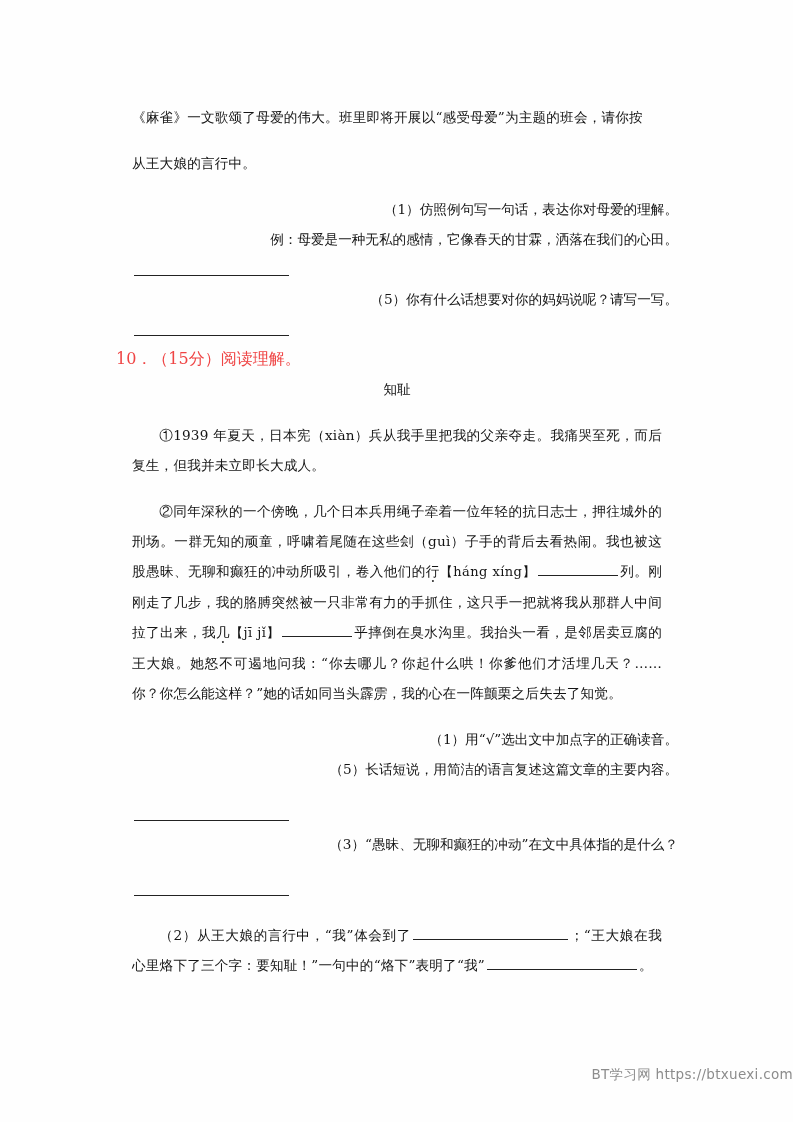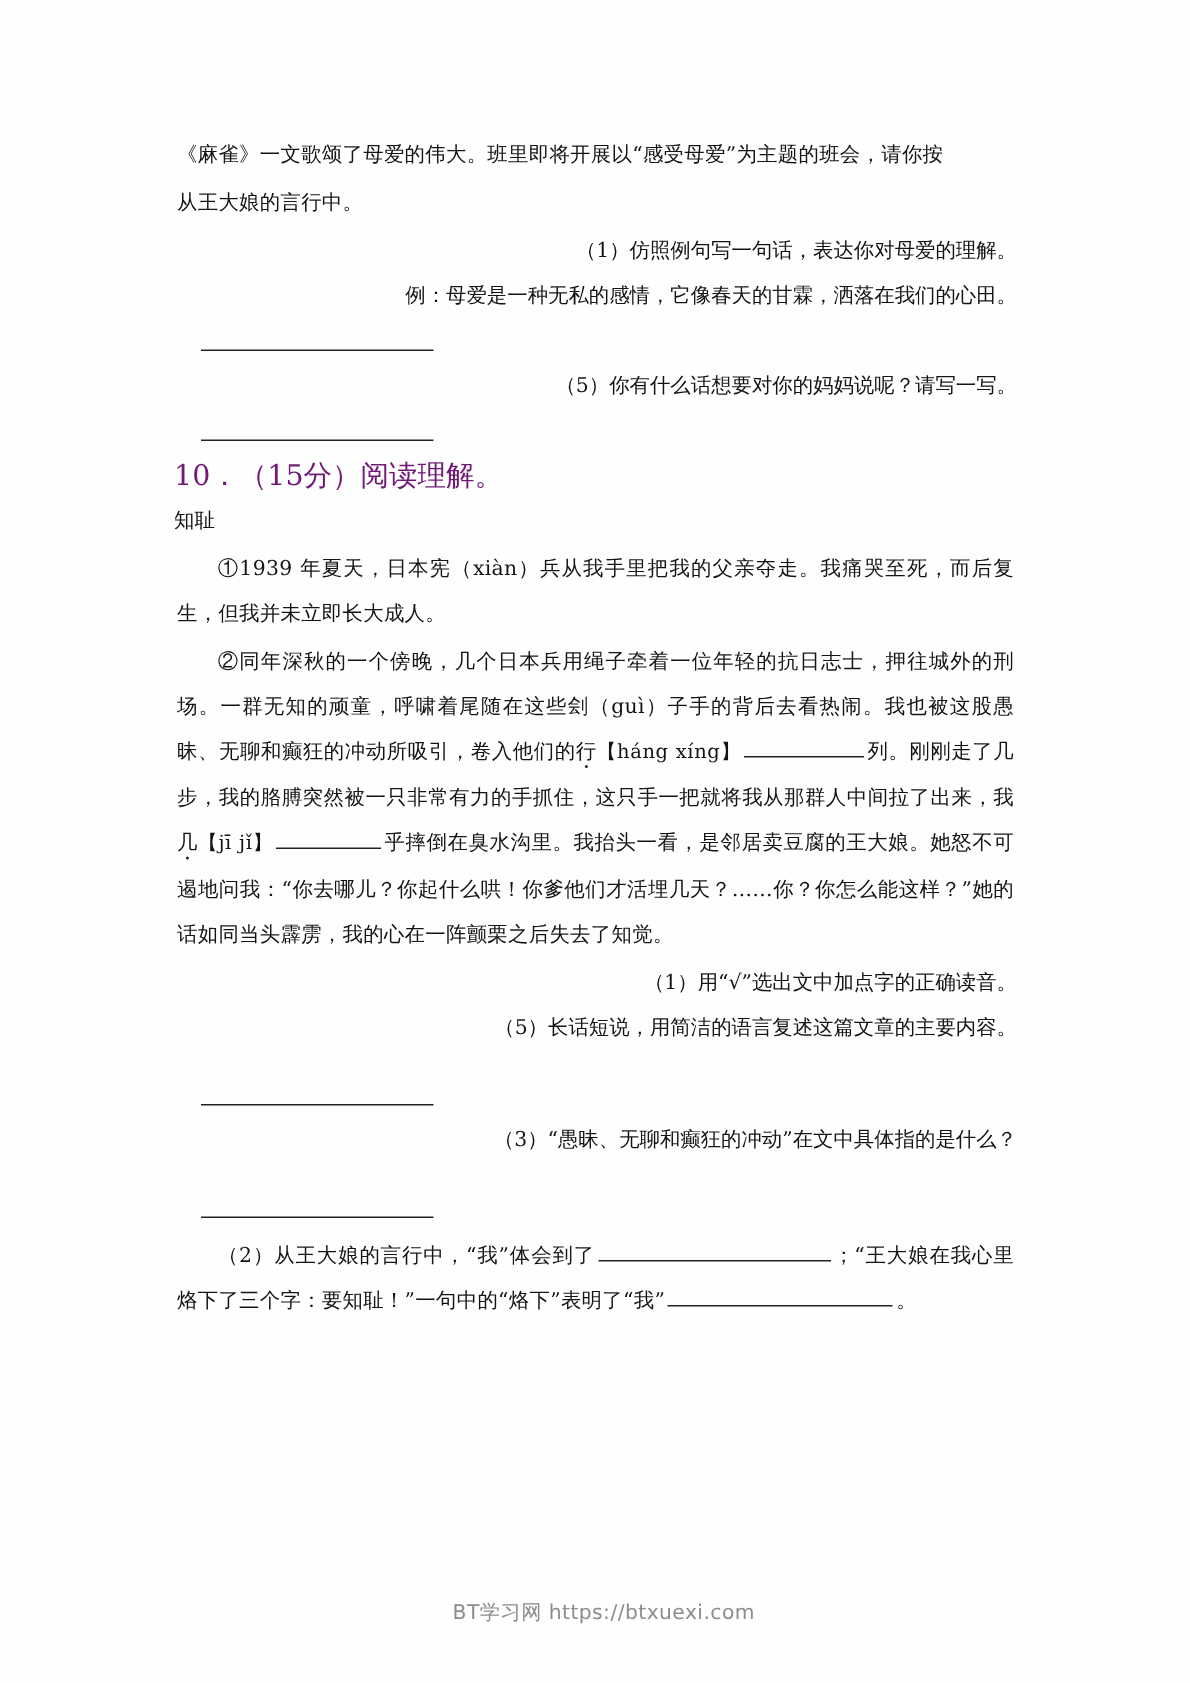--- a/index.html
+++ b/index.html
@@ -30,46 +30,47 @@
     width: 562px;
   }
 
   
   .para {
     font-size: 13.6px;
     line-height: 30px;
     text-align: justify;
     text-justify: inter-ideograph;
     letter-spacing: 0.2px;
-    margin: 2px;
+    margin: 16px;
     color: #141414;
   }
   .indent { text-indent: 2em; }
   .noindent { text-indent: 0; }
 
   .q-item {
     font-size: 13.6px;
     line-height: 30px;
     margin: 0;
     text-indent: 1em;
     color: #141414;
     text-align: right;
   }
 
   .numbered {
-    font-size: 19px;
+    font-size: 16px;
     line-height: 30px;
     margin: 0;
     text-indent: 0;
-    color: #701a75;
+    color: #ef4444;
   }
 
   .title-center {
     font-size: 13.6px;
     line-height: 30px;
+    text-align: center;
     margin: 0;
     color: #141414;
   }
 
   
   .answer-rule {
     height: 30px;
     position: relative;
   }
   .answer-rule::after {
@@ -117,21 +118,21 @@
     background: #222;
     border-radius: 50%;
   }
 
   
   .footer {
     position: absolute;
     left: 0;
     right: 0;
     top: 1066px;
-    text-align: center;
+    text-align: right;
     font-family: "DejaVu Sans", "Liberation Sans", sans-serif;
     font-size: 13.5px;
     color: #8c8c8c;
     letter-spacing: 0.3px;
     padding-left: 12px;
   }
 </style>
 </head>
 <body>
 

